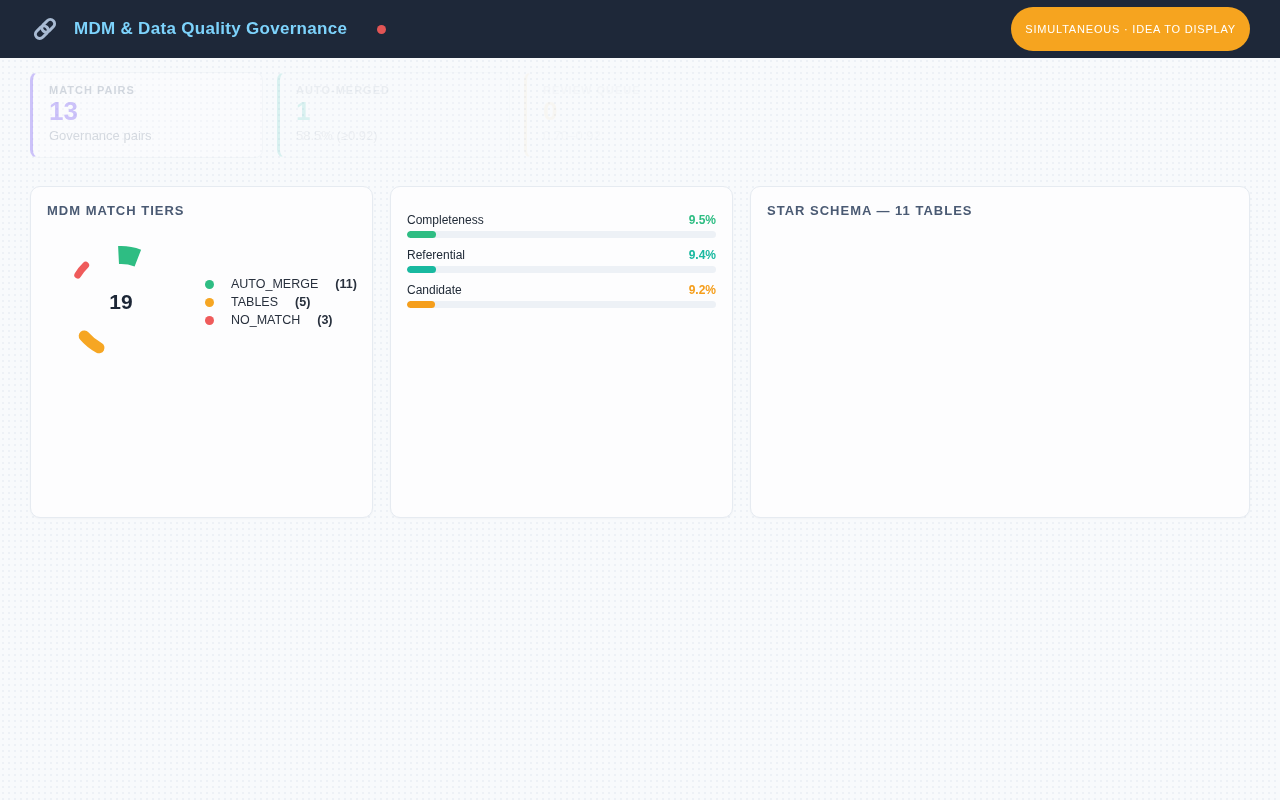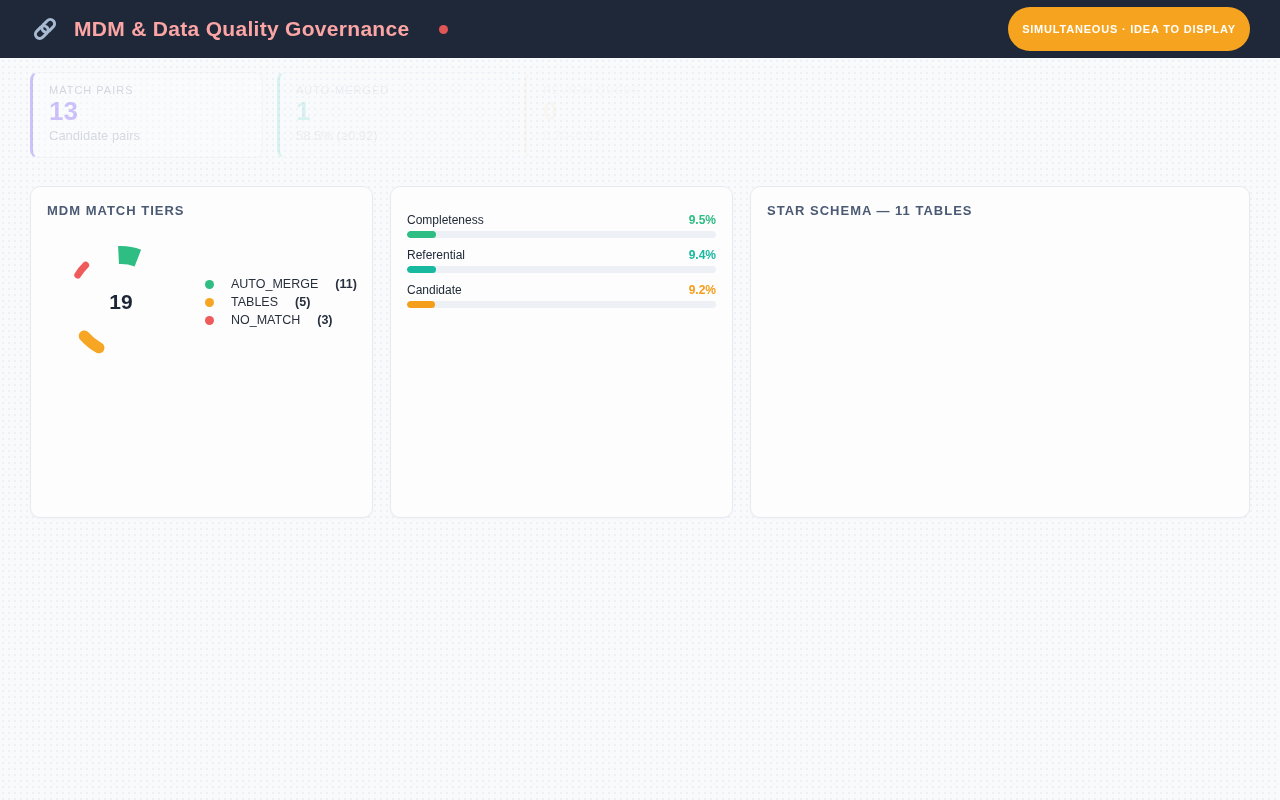--- a/index.html
+++ b/index.html
@@ -18,41 +18,41 @@
 
   
   .app-header {
     position:relative; z-index:5;
     height:58px; background:#1e2839;
     display:flex; align-items:center;
     padding:0 30px;
   }
   .header-left { display:flex; align-items:center; gap:14px; }
   .link-icon svg { display:block; }
-  .app-title { color:#fca5a5; font-size:21px; font-weight:bold; letter-spacing:.3px; }
+  .app-title { color:#7dd3fc; font-size:17px; font-weight:bold; letter-spacing:.3px; }
   .live-dot { width:9px; height:9px; border-radius:50%; margin-left:16px; }
   .header-spacer { flex:1; }
   .header-badge {
-    color:#ffffff; font-size:11px; font-weight:bold; letter-spacing:.8px;
+    color:#ffffff; font-size:11px; font-weight:normal; letter-spacing:.8px;
     padding:16px 14px; border-radius:999px; white-space:nowrap;
   }
 
   
   .stats-row {
     position:relative; z-index:2;
     display:flex; gap:14px; margin:14px 30px 0 30px;
   }
   .stat-card {
     width:233px; height:86px;
     background:#ffffff;
     border:1px solid #e8edf3; border-left-width:3px; border-left-style:solid;
     border-radius:8px;
     padding:11px 16px;
   }
-  .stat-label { font-size:11px; font-weight:normal; letter-spacing:1px; color:#8e99ab; text-transform:uppercase; }
+  .stat-label { font-size:11px; font-weight:bold; letter-spacing:1px; color:#8e99ab; text-transform:uppercase; }
   .stat-value { font-size:26px; font-weight:bold; line-height:1.1; margin-top:1px; }
   .stat-sub { font-size:13px; color:#98a1b0; margin-top:2px; }
 
   
   .cards-row {
     position:relative; z-index:2;
     display:flex; gap:17px; margin:20px 30px 0 30px;
   }
   .card {
     background:#fdfdfe;
@@ -103,21 +103,21 @@
     <span class="live-dot" style="background: rgb(226, 85, 85);"></span>
   </div>
   <div class="header-spacer"></div>
   <span class="header-badge" style="background: rgb(246, 164, 31);">SIMULTANEOUS · IDEA TO DISPLAY</span>
 </header>
 
 <section class="stats-row">
   <div class="stat-card" style="opacity: 0.35; border-left-color: rgb(124, 92, 246);">
     <div class="stat-label">MATCH PAIRS</div>
     <div class="stat-value" style="color: rgb(124, 92, 246);">13</div>
-    <div class="stat-sub">Candidate pairs</div>
+    <div class="stat-sub">Governance pairs</div>
   </div>
   <div class="stat-card" style="opacity: 0.13; border-left-color: rgb(20, 184, 166);">
     <div class="stat-label">AUTO-MERGED</div>
     <div class="stat-value" style="color: rgb(20, 184, 166);">1</div>
     <div class="stat-sub">58.5% (≥0.92)</div>
   </div>
   <div class="stat-card" style="opacity: 0.04; border-left-color: rgb(246, 166, 35);">
     <div class="stat-label">REVIEW QUEUE</div>
     <div class="stat-value" style="color: rgb(246, 166, 35);">0</div>
     <div class="stat-sub">0.70–0.92</div>

